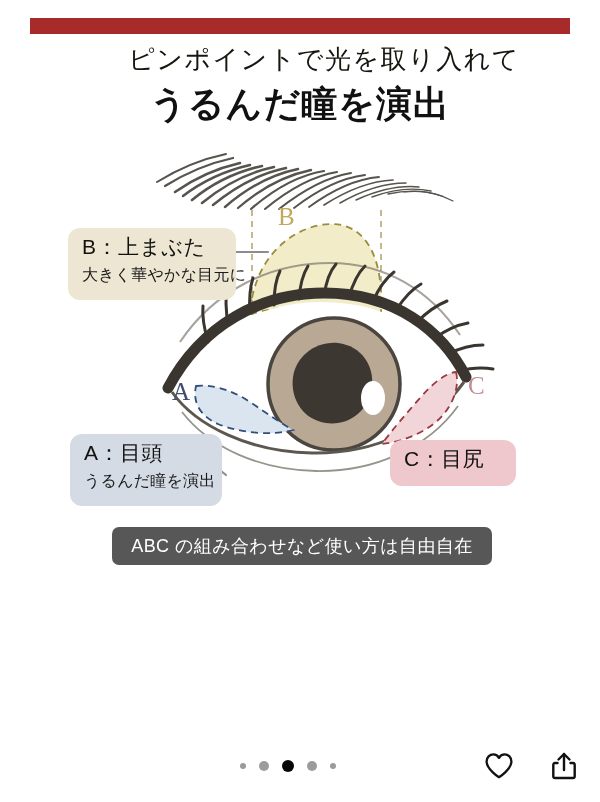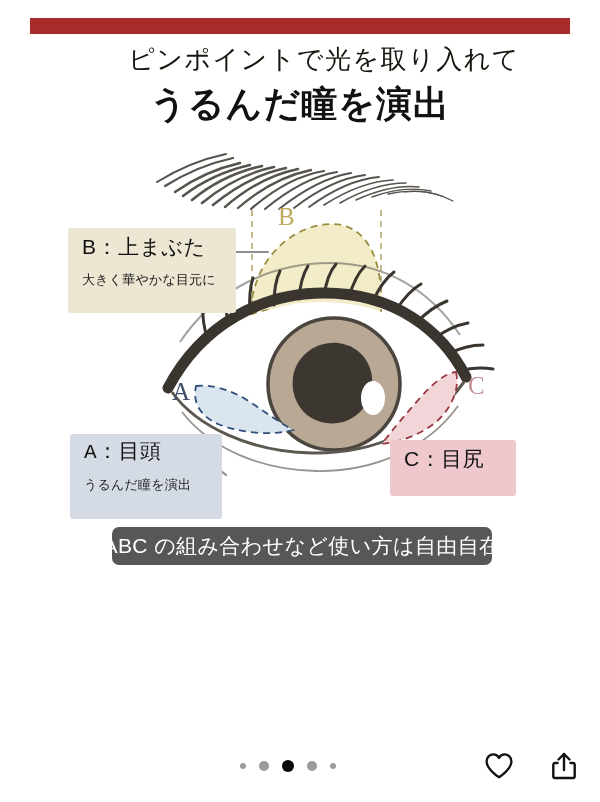--- a/index.html
+++ b/index.html
@@ -59,53 +59,52 @@
     left: 0;
     top: 130px;
     width: 600px;
     height: 390px;
   }
   #eye-svg { display: block; }
 
   
   .callout {
     position: absolute;
-    border-radius: 3px;
-    padding: 7px 14px 25px 14px;
+    border-radius: 12px;
+    padding: 7px 14px 15px 14px;
     box-sizing: border-box;
   }
   .callout-title {
     font-size: 21px;
     font-weight: 400;
     color: #111;
     letter-spacing: 0.5px;
     line-height: 1.15;
     white-space: nowrap;
   }
   .callout-desc {
-    font-size: 13px;
+    font-size: 16px;
     color: #1a1a1a;
     letter-spacing: 0.2px;
     line-height: 1.25;
-    margin-top: 13px;
+    margin-top: 6px;
     white-space: nowrap;
   }
 
   #callout-b {
     left: 68px;
     top: 228px;
     width: 168px;
     background: #ece6d2;
   }
   #callout-a {
     left: 70px;
     top: 434px;
     width: 152px;
     background: #d4dbe4;
-    font-family: Liberation Mono, monospace;
   }
   #callout-c {
     left: 390px;
     top: 440px;
     width: 126px;
     background: #eec8cd;
   }
 
   
   #bottom-banner {
@@ -115,21 +114,21 @@
     width: 380px;
     height: 38px;
     background: #575757;
     border-radius: 7px;
     display: flex;
     align-items: center;
     justify-content: center;
   }
   #bottom-banner-label {
     color: #ffffff;
-    font-size: 21px;
+    font-size: 18px;
     letter-spacing: 0.4px;
     white-space: nowrap;
   }
 
   
   #bottom-bar {
     position: absolute;
     left: 0;
     bottom: 0;
     width: 600px;

